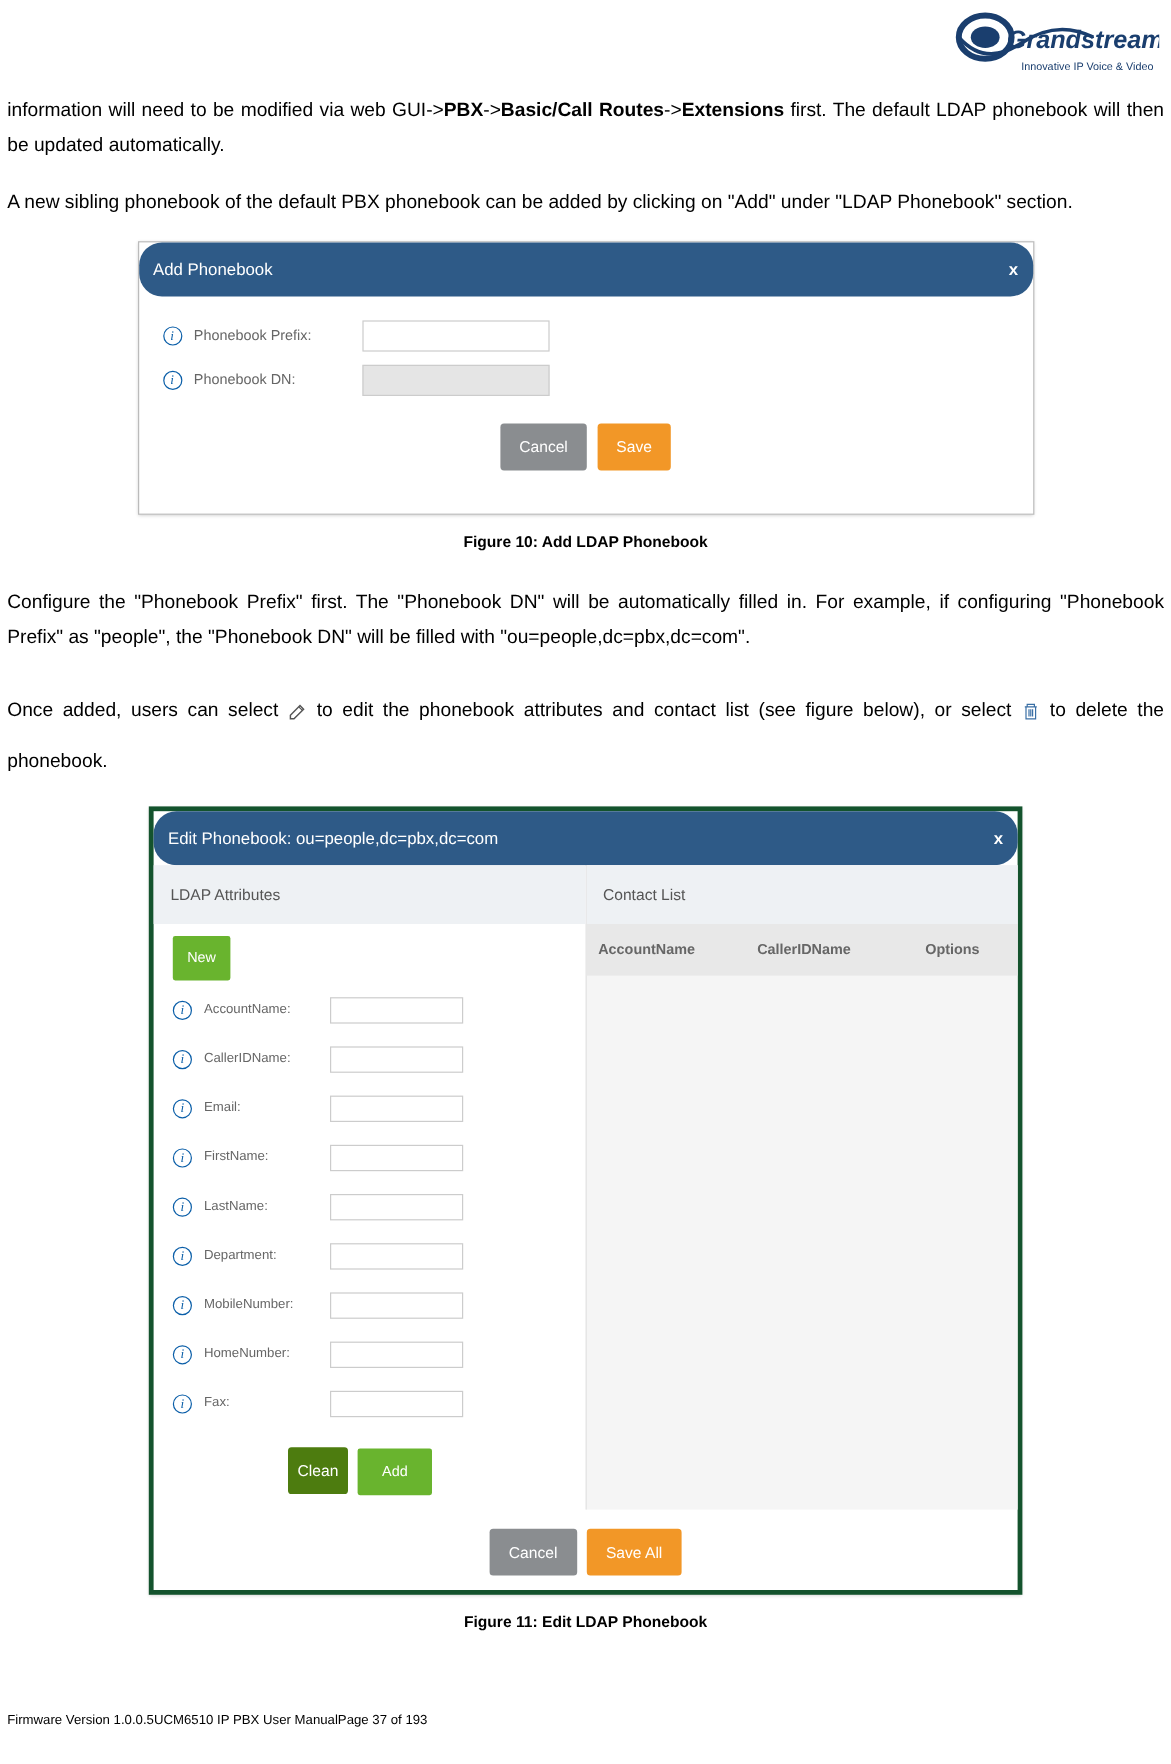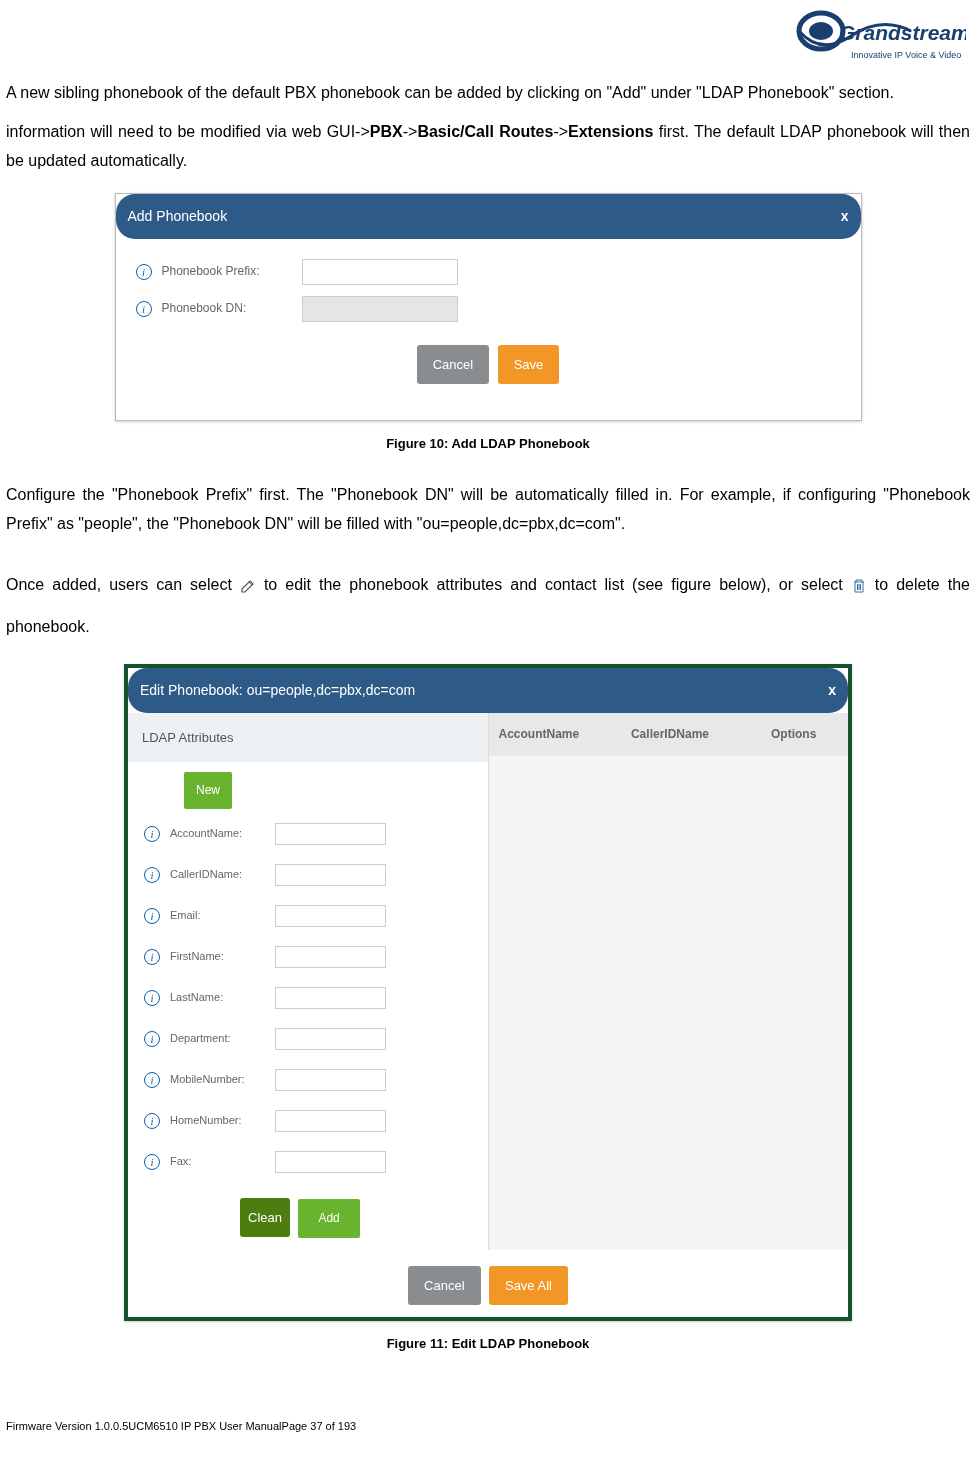--- a/index.html
+++ b/index.html
@@ -24,41 +24,41 @@
 .modal2 { width:720px; margin:14px auto 4px auto; background:#fff; border:4px solid #14532d; box-shadow:0 1px 3px rgba(0,0,0,0.2); }
 .panel-row { display:flex; }
 .panel-left { width:50%; border-right:1px solid #ddd; }
 .panel-right { width:50%; background:#f5f5f5; }
 .section-hdr { background:#eef1f4; font-size:13px; color:#555; padding:10px 14px; font-weight:normal; }
 .cl-hdr { display:flex; font-size:12px; color:#666; padding:7px 10px; background:#e8e8e8; font-weight:bold;gap:41px; }
 .cl-col1{flex:1.2}.cl-col2{flex:1.3}.cl-col3{flex:0.8;padding-right:6px}
 .attr-row { display:flex; align-items:center; padding:6px 16px; font-size:11px; color:#555; }
 .attr-lbl { width:105px; color:#666; }
 .attr-inp { width:105px; height:18px; border:1px solid #ccc; }
-.new-btn-wrap { padding:10px 14px 4px 14px;margin-left:40px; }
+.new-btn-wrap { padding:10px 14px 4px 14px; }
 .footer { display:flex; font-size:11px; padding:40px 6px 28px 6px; }
 .btn-row-bottom { text-align:center; padding:16px 0 12px 0; border-top:0; }
 </style>
 </head>
 <body>
 
 <div class="page">
   <svg class="logo" viewBox="0 0 175 62">
     <ellipse cx="30" cy="25" rx="22" ry="18" fill="none" stroke="#1a3e6e" stroke-width="5"></ellipse>
     <ellipse cx="30" cy="25" rx="12" ry="9" fill="#1a3e6e"></ellipse>
     <path d="M8 25 Q30 50 60 30 Q90 10 120 25" fill="none" stroke="#1a3e6e" stroke-width="3"></path>
     <text x="48" y="34" font-family="Arial" font-style="italic" font-weight="bold" font-size="21" fill="#1a3e6e">Grandstream</text>
     <text x="60" y="52" font-family="Arial" font-size="9" fill="#1a3e6e">Innovative IP Voice &amp; Video</text>
   </svg>
 
   <div class="content">
-    <p style="margin:0 0 10px 0;">A new sibling phonebook of the default PBX phonebook can be added by clicking on "Add" under "LDAP Phonebook" section.</p>
     <p style="margin:0 0 18px 0;">
       <span>information will need to be modified via web GUI-&gt;</span><b>PBX</b><span>-&gt;</span><b>Basic/Call Routes</b><span>-&gt;</span><b>Extensions</b><span> first. The default LDAP phonebook will then be updated automatically.</span>
     </p>
+    <p style="margin:0 0 10px 0;">A new sibling phonebook of the default PBX phonebook can be added by clicking on "Add" under "LDAP Phonebook" section.</p>
 
     <div class="modal">
       <div class="modal-hdr">
         <span>Add Phonebook</span>
         <span class="close-x">x</span>
       </div>
       <div style="padding:14px 0 0 0;">
         <div class="form-row">
           <span class="info-ico">i</span>
           <span class="form-label">Phonebook Prefix:</span>
@@ -147,20 +147,21 @@
                 <span class="attr-lbl">Fax:</span>
                 <input class="attr-inp" style="">
               </div>
             </div>
           <div style="padding:16px 0 12px 110px;">
             <span class="btn btn-gray" style="background:#4d7c0f;padding:5px 8px;">Clean</span>
             <span class="btn btn-green" style="padding:5px 20px;">Add</span>
           </div>
         </div>
         <div class="panel-right">
+          <div class="section-hdr" style="background:#eef1f4;">Contact List</div>
           <div class="cl-hdr">
             <span class="cl-col1">AccountName</span>
             <span class="cl-col2">CallerIDName</span>
             <span class="cl-col3">Options</span>
           </div>
         </div>
       </div>
       <div class="btn-row-bottom">
         <span class="btn btn-gray">Cancel</span>
         <span class="btn btn-orange">Save All</span>

